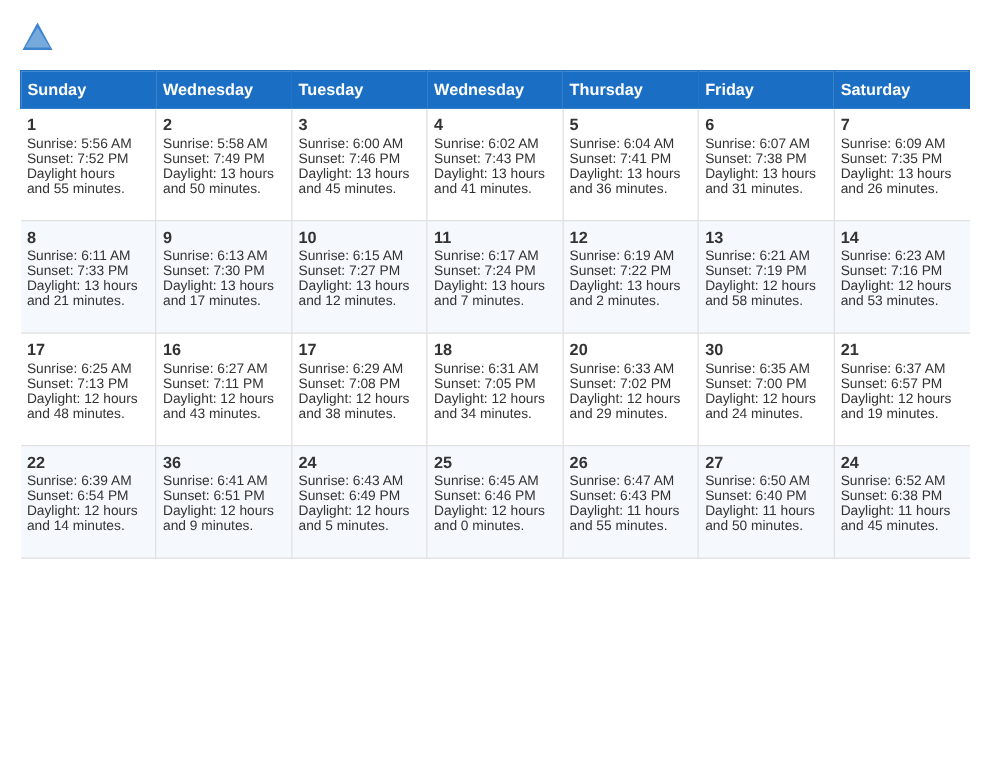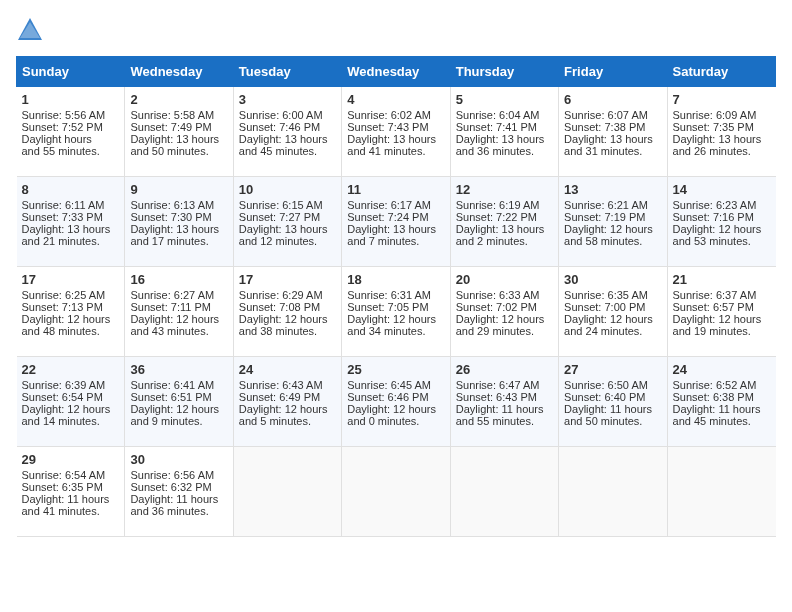--- a/index.html
+++ b/index.html
@@ -155,23 +155,14 @@
       </tr>
       <tr>
         <td><span class="day-num">22</span>Sunrise: 6:39 AM<br>Sunset: 6:54 PM<br>Daylight: 12 hours and 14 minutes.</td>
         <td><span class="day-num">36</span>Sunrise: 6:41 AM<br>Sunset: 6:51 PM<br>Daylight: 12 hours and 9 minutes.</td>
         <td><span class="day-num">24</span>Sunrise: 6:43 AM<br>Sunset: 6:49 PM<br>Daylight: 12 hours and 5 minutes.</td>
         <td><span class="day-num">25</span>Sunrise: 6:45 AM<br>Sunset: 6:46 PM<br>Daylight: 12 hours and 0 minutes.</td>
         <td><span class="day-num">26</span>Sunrise: 6:47 AM<br>Sunset: 6:43 PM<br>Daylight: 11 hours and 55 minutes.</td>
         <td><span class="day-num">27</span>Sunrise: 6:50 AM<br>Sunset: 6:40 PM<br>Daylight: 11 hours and 50 minutes.</td>
         <td><span class="day-num">24</span>Sunrise: 6:52 AM<br>Sunset: 6:38 PM<br>Daylight: 11 hours and 45 minutes.</td>
       </tr>
-      <tr>
-        <td><span class="day-num">29</span>Sunrise: 6:54 AM<br>Sunset: 6:35 PM<br>Daylight: 11 hours and 41 minutes.</td>
-        <td><span class="day-num">30</span>Sunrise: 6:56 AM<br>Sunset: 6:32 PM<br>Daylight: 11 hours and 36 minutes.</td>
-        <td class="cell-empty"></td>
-        <td class="cell-empty"></td>
-        <td class="cell-empty"></td>
-        <td class="cell-empty"></td>
-        <td class="cell-empty"></td>
-      </tr>
     </tbody>
 </table>
 
 </body></html>

